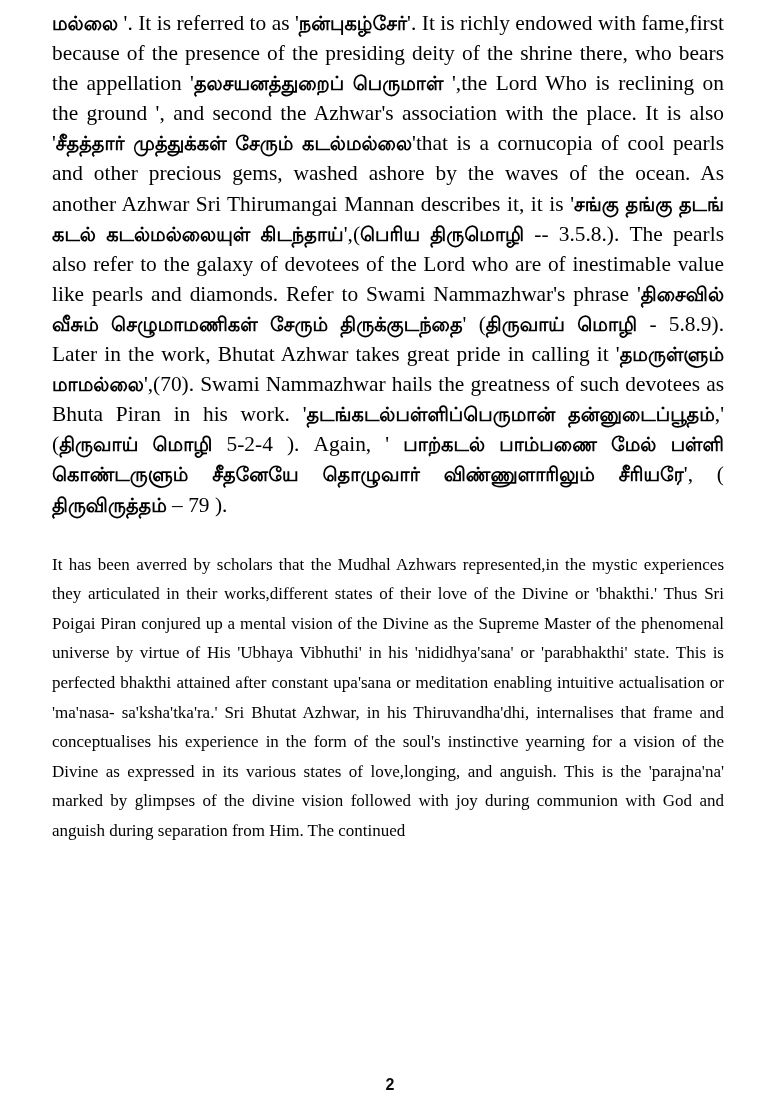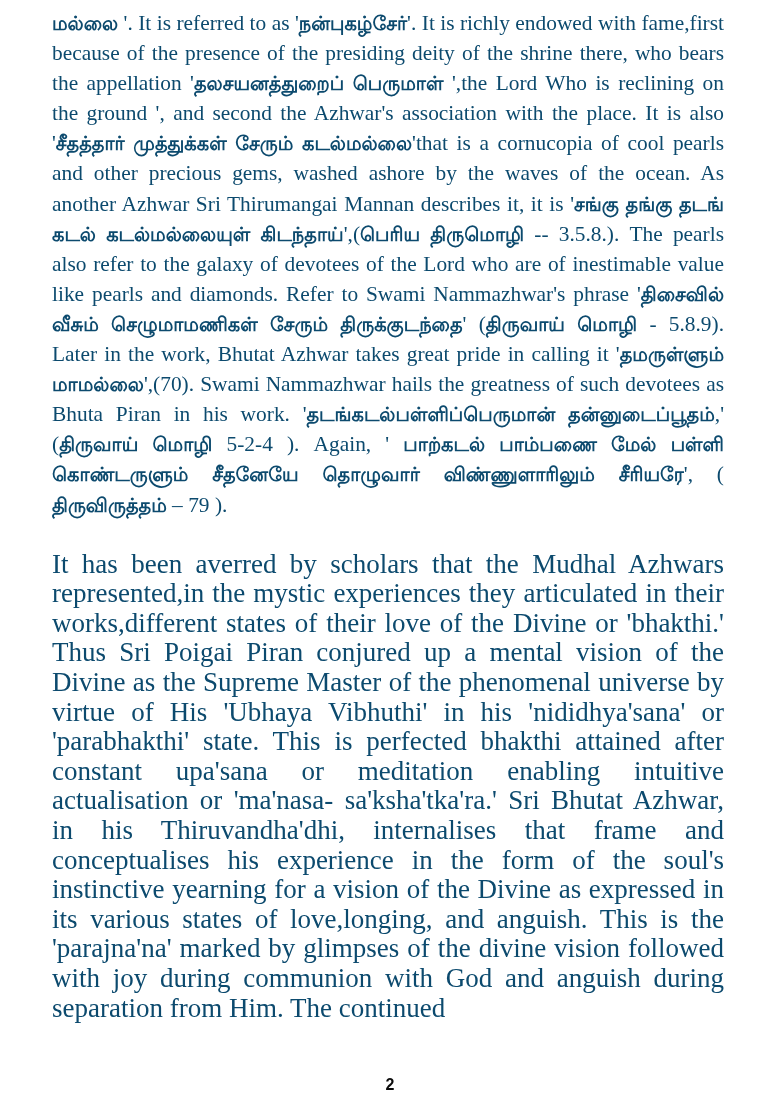--- a/index.html
+++ b/index.html
@@ -21,30 +21,30 @@
     height: 1108px;
     background: #ffffff;
     box-sizing: border-box;
     padding: 6px 56px 0 52px;
   }
   .body-text {
     text-align: justify;
     text-justify: inter-word;
     font-size: 21.4px;
     line-height: 30.1px;
-    color: #0c4a6e;
+    color: #000000;
     margin: 0;
     -webkit-font-smoothing: none;
   }
   .para-1 {
     margin-top: 2px;
   }
   .para-2 {
     margin-top: 30px;
-    font-size: 27px;
+    font-size: 17px;
     line-height: 29.6px;
   }
   .ta {
     font-family: "Liberation Sans", "DejaVu Sans", sans-serif;
     font-weight: 700;
     font-size: 19.4px;
     letter-spacing: 0px;
   }
   .line-block {
     display: block;

